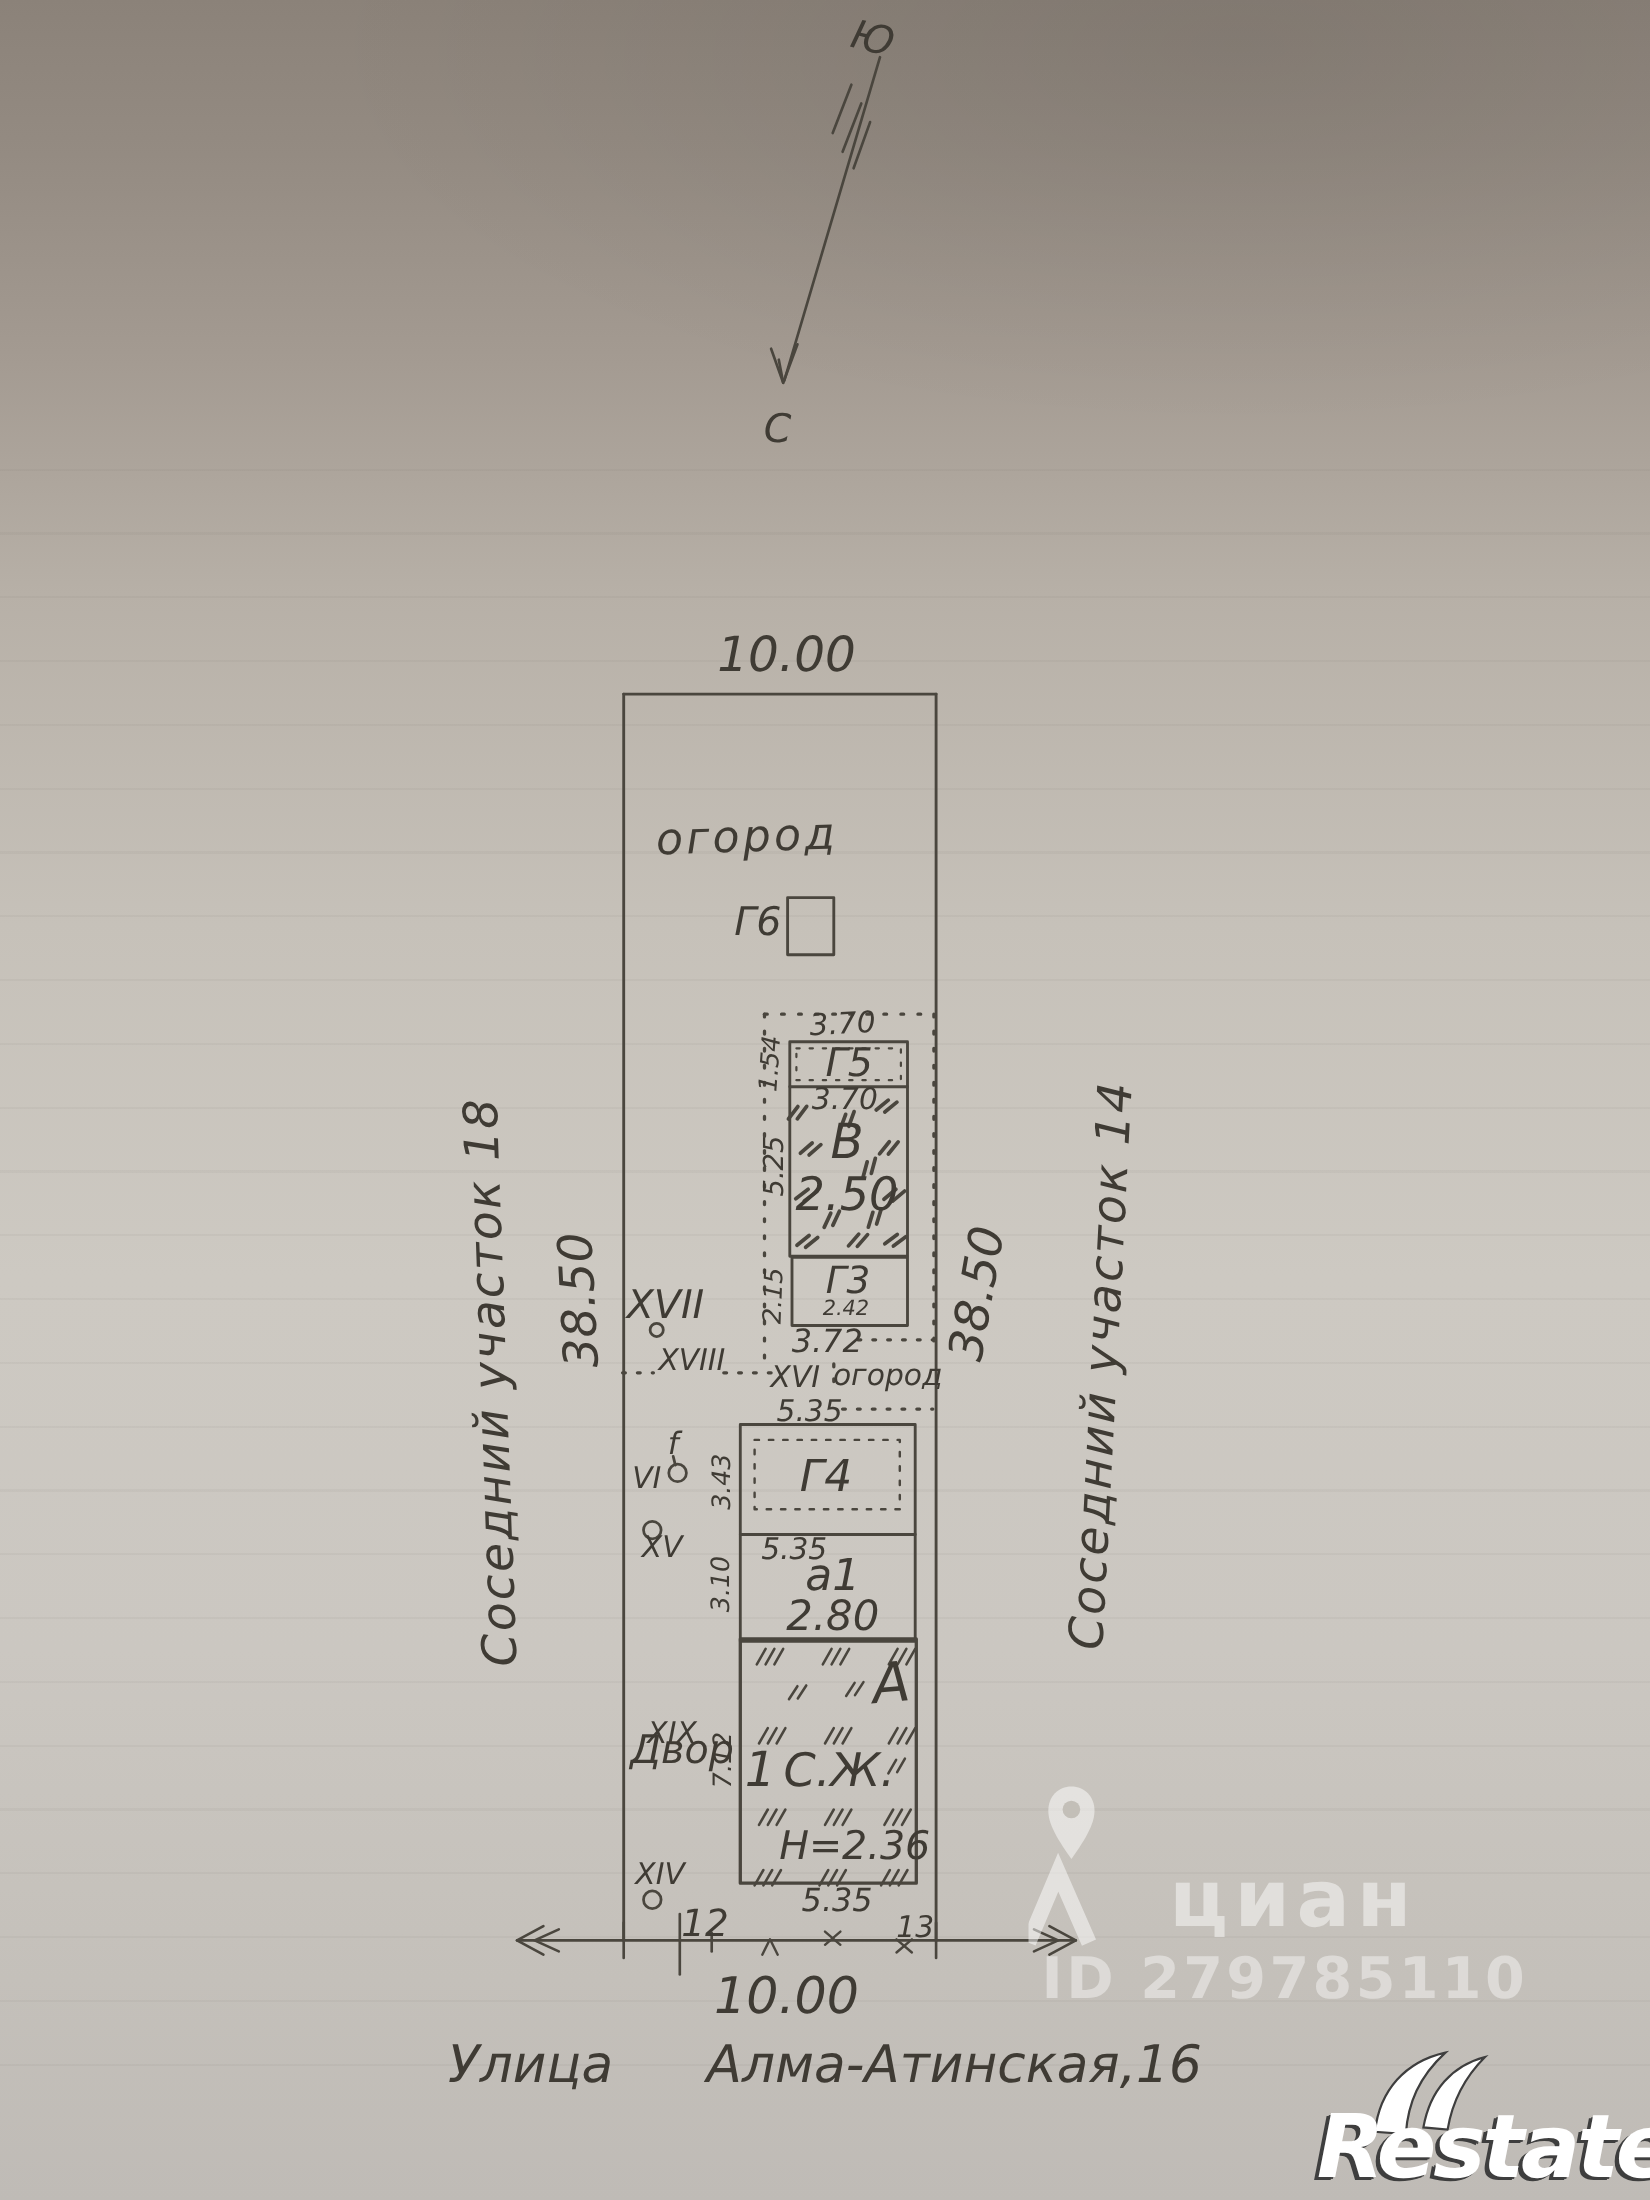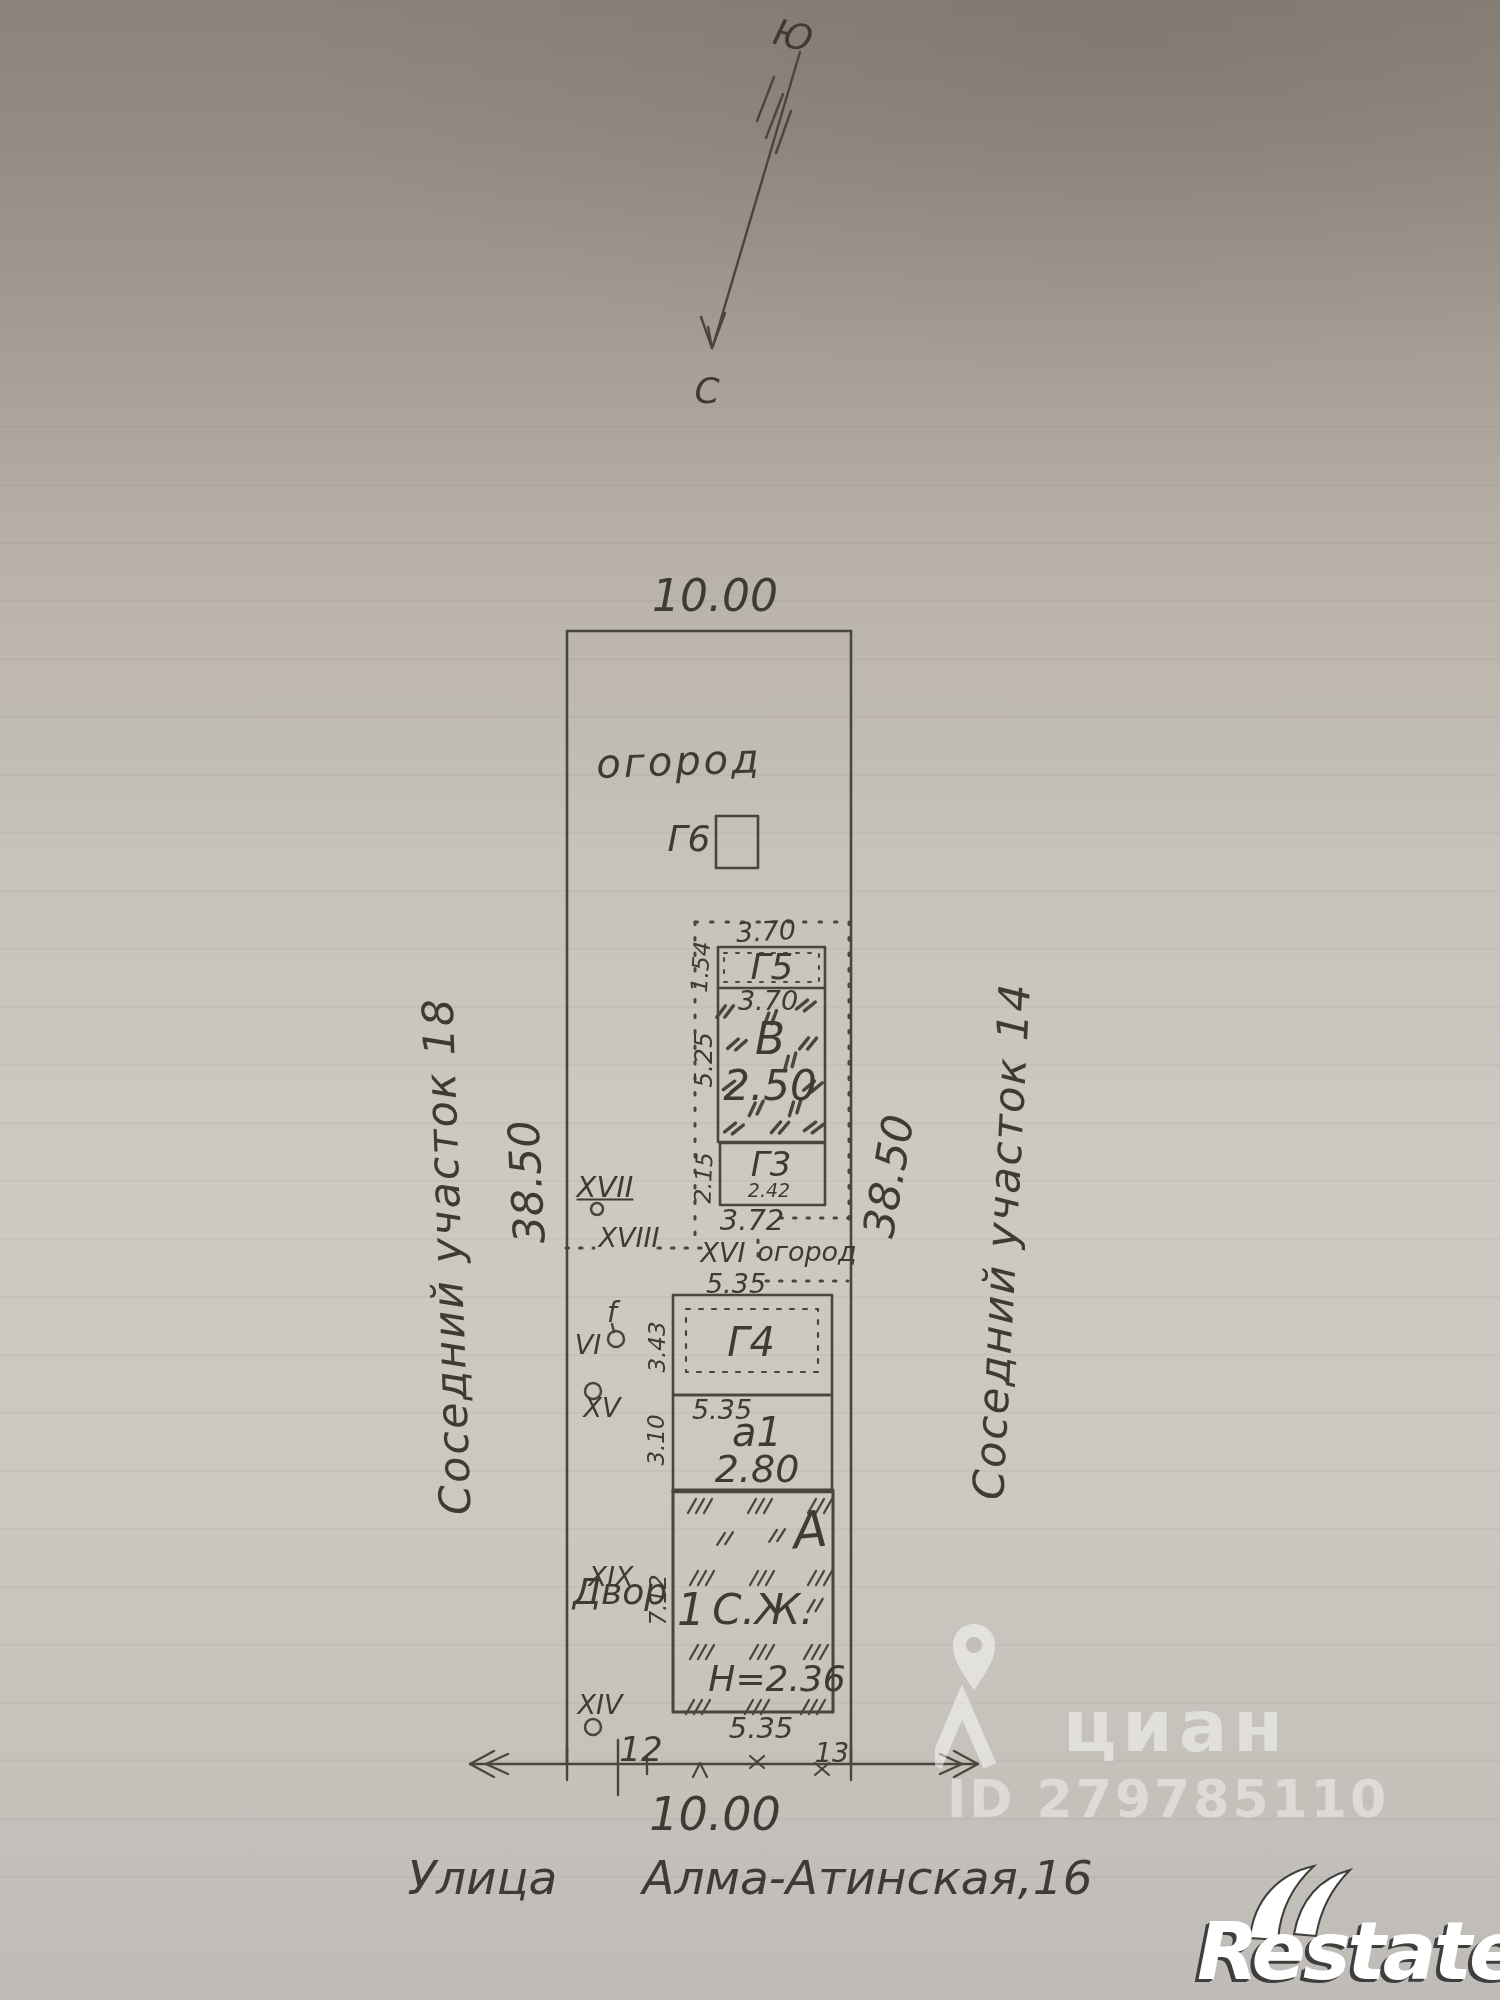--- a/index.html
+++ b/index.html
@@ -172,21 +172,21 @@
   <div class="lbl" style="left:768px;top:1000px;font-size:27px;">3.70</div>
   <div class="lbl" style="left:770px;top:1039px;font-size:44px;">В</div>
   <div class="lbl" style="left:770px;top:1086px;font-size:42px;">2.50</div>
   <div class="lbl" style="left:703px;top:1060px;font-size:25px;transform:translate(-50%,-50%) rotate(-90deg);">5.25</div>
 
   <div class="lbl" style="left:771px;top:1164px;font-size:34px;">Г3</div>
   <div class="lbl" style="left:769px;top:1190px;font-size:19px;">2.42</div>
   <div class="lbl" style="left:704px;top:1178px;font-size:23px;transform:translate(-50%,-50%) rotate(-88deg);">2.15</div>
   <div class="lbl" style="left:752px;top:1220px;font-size:29px;">3.72</div>
 
-  <div class="lbl" style="left:605px;top:1187px;font-size:29px;text-decoration:underline;">XVII</div>
+  <div class="lbl" style="left:605px;top:1187px;font-size:36px;">XVII</div>
   <div class="lbl" style="left:629px;top:1237px;font-size:27px;">XVIII</div>
   <div class="lbl" style="left:723px;top:1252px;font-size:27px;">XVI</div>
   <div class="lbl" style="left:807px;top:1251px;font-size:27px;">огород</div>
 
   <div class="lbl" style="left:736px;top:1283px;font-size:27px;">5.35</div>
   <div class="lbl" style="left:751px;top:1342px;font-size:40px;">Г4</div>
   <div class="lbl" style="left:657px;top:1347px;font-size:23px;transform:translate(-50%,-50%) rotate(-90deg);">3.43</div>
 
   <div class="lbl" style="left:722px;top:1409px;font-size:27px;">5.35</div>
   <div class="lbl" style="left:757px;top:1432px;font-size:40px;">а1</div>

